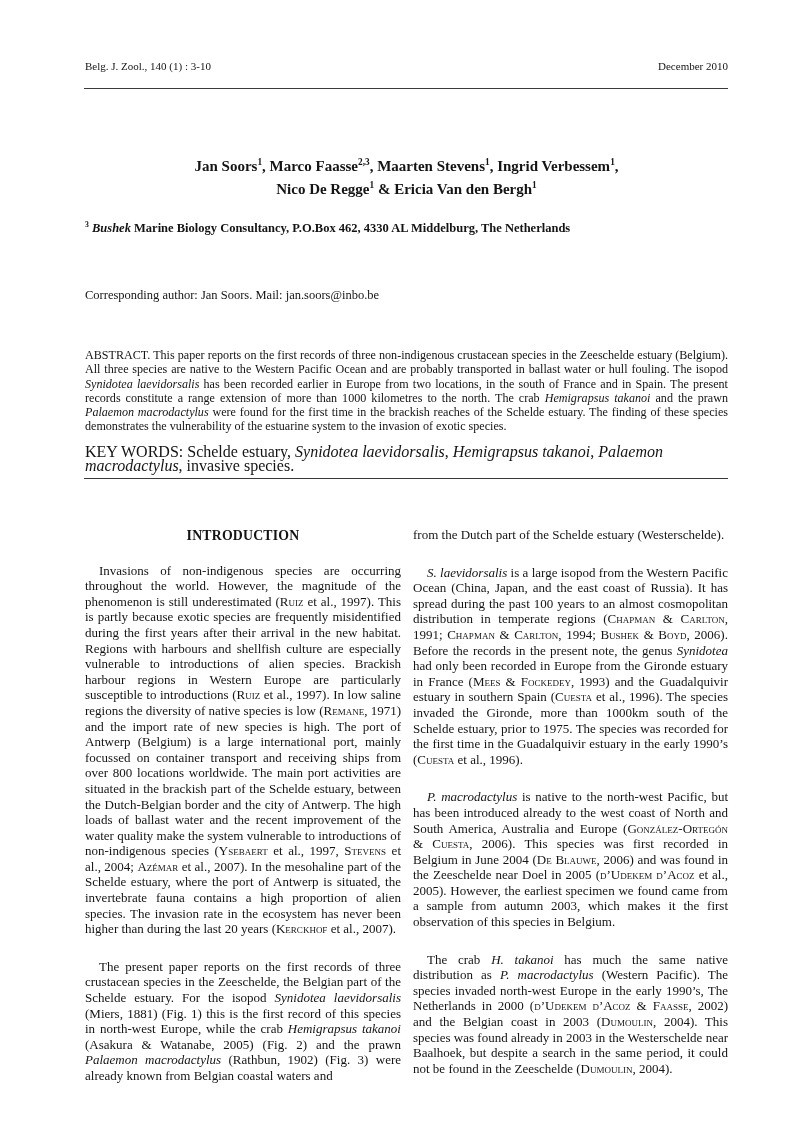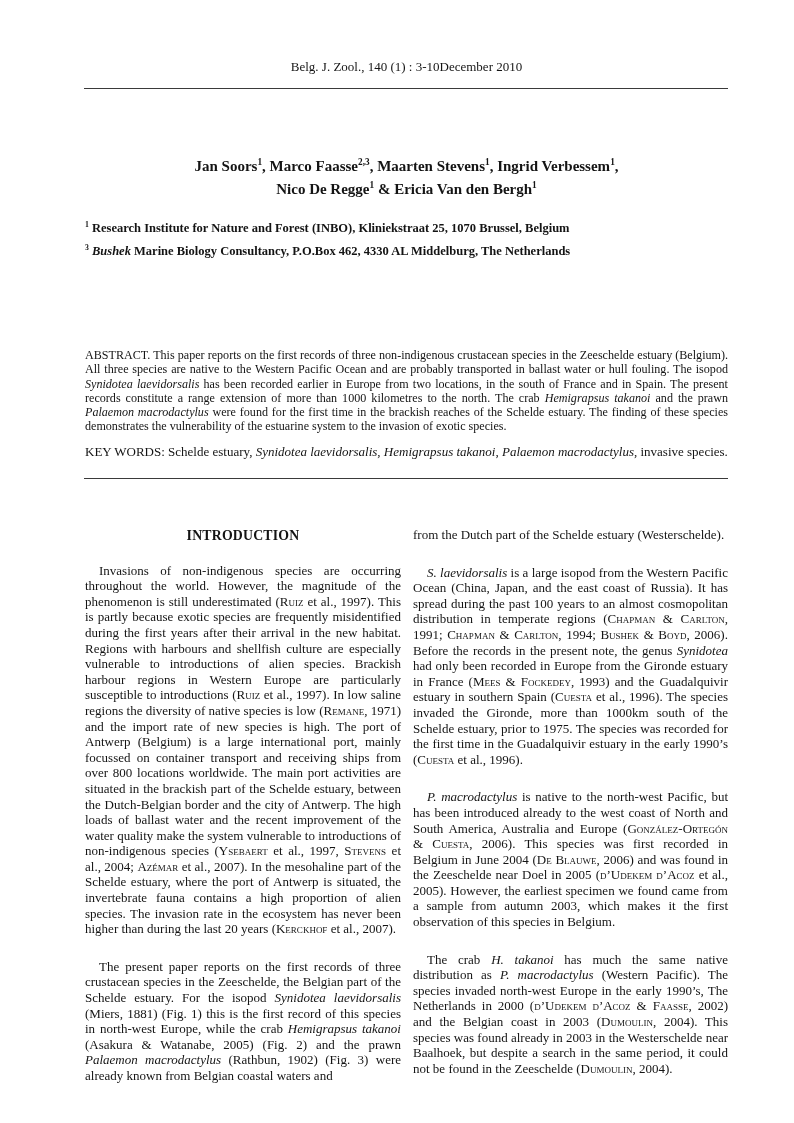--- a/index.html
+++ b/index.html
@@ -10,22 +10,22 @@
     margin: 0 auto;
     background: #ffffff;
     font-family: "Liberation Serif", "DejaVu Serif", serif;
     color: #141414;
     overflow: hidden;
   }
   .running-head {
     position: absolute;
     left: 85px; right: 66px; top: 59px;
     display: flex;
-    justify-content: center;
-    font-size: 13px;
+    justify-content: space-between;
+    font-size: 11px;
     line-height: 15px;
   }
   .rule {
     position: absolute;
     left: 84px; right: 66px;
     border: 0;
     border-top: 1px solid #3a3a3a;
     margin: 0;
   }
   .rule-header { top: 88px; }
@@ -62,21 +62,21 @@
   .abstract {
     position: absolute;
     left: 85px; right: 66px; top: 348px;
     font-size: 12.1px;
     line-height: 14.3px;
     text-align: justify;
   }
   .keywords {
     position: absolute;
     left: 85px; right: 66px; top: 445px;
-    font-size: 13px;
+    font-size: 16px;
     line-height: 14.3px;
   }
   .col {
     position: absolute;
     top: 527px;
     font-size: 13px;
     line-height: 15.6px;
   }
   .col-left  { left: 85px;  width: 316px; }
   .col-right { left: 413px; width: 315px; }
@@ -112,24 +112,24 @@
   </div>
   <hr class="rule rule-header">
 
 
   <div class="authors">
     <div>Jan Soors<sup>1</sup>, Marco Faasse<sup>2,3</sup>, Maarten Stevens<sup>1</sup>, Ingrid Verbessem<sup>1</sup>,</div>
     <div>Nico De Regge<sup>1</sup> &amp; Ericia Van den Bergh<sup>1</sup></div>
   </div>
 
   <div class="affiliations">
-    <div><sup>1</sup> Research Institute for Nature and Forest (INBO), Kliniekstraat 25, 1070 Brussel, Belgium</div>
     <div><sup>3</sup> <i>Bushek</i> Marine Biology Consultancy, P.O.Box 462, 4330 AL Middelburg, The Netherlands</div>
   </div>
 
+  <div class="corresponding">Corresponding author: Jan Soors. Mail: jan.soors@inbo.be</div>
 
   <div class="abstract">ABSTRACT. This paper reports on the first records of three non-indigenous crustacean species in the Zeeschelde estuary (Belgium). All three species are native to the Western Pacific Ocean and are probably transported in ballast water or hull fouling. The isopod <i>Synidotea laevidorsalis</i> has been recorded earlier in Europe from two locations, in the south of France and in Spain. The present records constitute a range extension of more than 1000 kilometres to the north. The crab <i>Hemigrapsus takanoi</i> and the prawn <i>Palaemon macrodactylus</i> were found for the first time in the brackish reaches of the Schelde estuary. The finding of these species demonstrates the vulnerability of the estuarine system to the invasion of exotic species.</div>
 
   <div class="keywords">KEY WORDS: Schelde estuary, <i>Synidotea laevidorsalis</i>, <i>Hemigrapsus takanoi</i>, <i>Palaemon macrodactylus</i>, invasive species.</div>
   <hr class="rule rule-keywords">
 
   <div class="col col-left">
     <div class="section-heading">INTRODUCTION</div>
     <p>Invasions of non-indigenous species are occurring throughout the world. However, the magnitude of the phenomenon is still underestimated (<span class="sc">Ruiz</span> et al., 1997). This is partly because exotic species are frequently misidentified during the first years after their arrival in the new habitat. Regions with harbours and shellfish culture are especially vulnerable to introductions of alien species. Brackish harbour regions in Western Europe are particularly susceptible to introductions (<span class="sc">Ruiz</span> et al., 1997). In low saline regions the diversity of native species is low (<span class="sc">Remane</span>, 1971) and the import rate of new species is high. The port of Antwerp (Belgium) is a large international port, mainly focussed on container transport and receiving ships from over 800 locations worldwide. The main port activities are situated in the brackish part of the Schelde estuary, between the Dutch-Belgian border and the city of Antwerp. The high loads of ballast water and the recent improvement of the water quality make the system vulnerable to introductions of non-indigenous species (<span class="sc">Ysebaert</span> et al., 1997, <span class="sc">Stevens</span> et al., 2004; <span class="sc">Azémar</span> et al., 2007). In the mesohaline part of the Schelde estuary, where the port of Antwerp is situated, the invertebrate fauna contains a high proportion of alien species. The invasion rate in the ecosystem has never been higher than during the last 20 years (<span class="sc">Kerckhof</span> et al., 2007).</p>
     <p>The present paper reports on the first records of three crustacean species in the Zeeschelde, the Belgian part of the Schelde estuary. For the isopod <i>Synidotea laevidorsalis</i> (Miers, 1881) (Fig. 1) this is the first record of this species in north-west Europe, while the crab <i>Hemigrapsus takanoi</i> (Asakura &amp; Watanabe, 2005) (Fig. 2) and the prawn <i>Palaemon macrodactylus</i> (Rathbun, 1902) (Fig. 3) were already known from Belgian coastal waters and</p>

